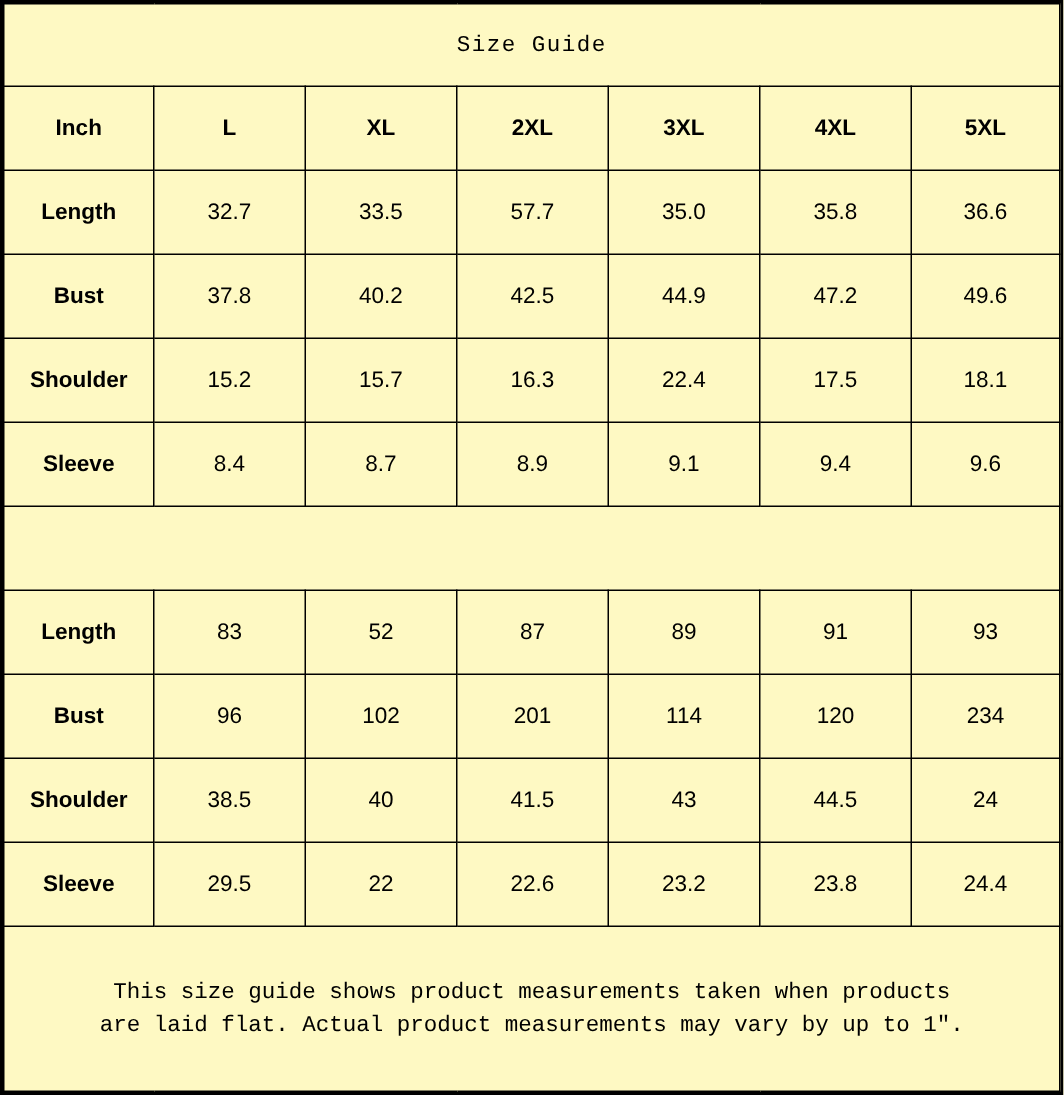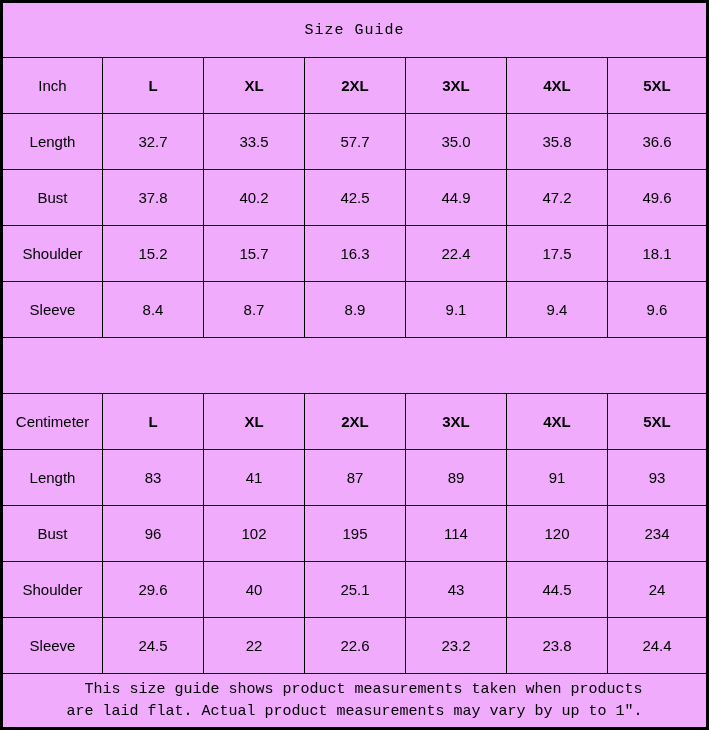--- a/index.html
+++ b/index.html
@@ -1,43 +1,43 @@
 <!DOCTYPE html>
 <html><head>
 <meta charset="utf-8">
 <style>
   html,body{margin:0;padding:0;background:#fff;}
   .wrap{
     width:709px;height:730px;box-sizing:border-box;
-    border:2px solid #000;background:#f0abfc;
+    border:2px solid #000;background:#fef9c3;
   }
   table.sg{
     width:100%;height:100%;border-collapse:collapse;table-layout:fixed;
     color:#000;font-family:"Liberation Sans",sans-serif;
   }
   table.sg td{
     border:1px solid #000;text-align:center;vertical-align:middle;
     font-size:15px;padding:0;overflow:hidden;
   }
   tr.title-row{height:55px;}
   tr.grid-row{height:56px;}
   td.title-cell{
     font-family:"Liberation Mono","DejaVu Sans Mono",monospace;
     font-size:29px;font-weight:500;letter-spacing:1px;
   }
-  td.label-cell{font-weight:normal;font-size:15px;}
+  td.label-cell{font-weight:bold;font-size:15px;}
   td.size-cell{font-weight:bold;font-size:16px;}
   td.value-cell{font-weight:normal;}
   td.gap-cell{border-left:none;border-right:none;}
   td.footer-cell{
     border-left:none;border-right:none;
     font-family:"Liberation Mono","DejaVu Sans Mono",monospace;
     font-size:14px;line-height:1.45;
   }
-  .footer-inner{display:inline-block;text-align:right;}
+  .footer-inner{display:inline-block;text-align:center;}
 </style>
 </head>
 <body>
 
 <div class="wrap">
 <table class="sg">
   <colgroup>
     <col style="width:100px">
         <col style="width:101px">
         <col style="width:101px">
@@ -96,58 +96,49 @@
     <td class="value-cell">9.1</td>
     <td class="value-cell">9.4</td>
     <td class="value-cell">9.6</td>
   </tr>
 
   <tr class="grid-row">
     <td class="gap-cell" colspan="7"></td>
   </tr>
 
   <tr class="grid-row">
-    <td class="label-cell">Centimeter</td>
-    <td class="size-cell">L</td>
-    <td class="size-cell">XL</td>
-    <td class="size-cell">2XL</td>
-    <td class="size-cell">3XL</td>
-    <td class="size-cell">4XL</td>
-    <td class="size-cell">5XL</td>
-  </tr>
-  <tr class="grid-row">
     <td class="label-cell">Length</td>
     <td class="value-cell">83</td>
-    <td class="value-cell">41</td>
+    <td class="value-cell">52</td>
     <td class="value-cell">87</td>
     <td class="value-cell">89</td>
     <td class="value-cell">91</td>
     <td class="value-cell">93</td>
   </tr>
   <tr class="grid-row">
     <td class="label-cell">Bust</td>
     <td class="value-cell">96</td>
     <td class="value-cell">102</td>
-    <td class="value-cell">195</td>
+    <td class="value-cell">201</td>
     <td class="value-cell">114</td>
     <td class="value-cell">120</td>
     <td class="value-cell">234</td>
   </tr>
   <tr class="grid-row">
     <td class="label-cell">Shoulder</td>
-    <td class="value-cell">29.6</td>
+    <td class="value-cell">38.5</td>
     <td class="value-cell">40</td>
-    <td class="value-cell">25.1</td>
+    <td class="value-cell">41.5</td>
     <td class="value-cell">43</td>
     <td class="value-cell">44.5</td>
     <td class="value-cell">24</td>
   </tr>
   <tr class="grid-row">
     <td class="label-cell">Sleeve</td>
-    <td class="value-cell">24.5</td>
+    <td class="value-cell">29.5</td>
     <td class="value-cell">22</td>
     <td class="value-cell">22.6</td>
     <td class="value-cell">23.2</td>
     <td class="value-cell">23.8</td>
     <td class="value-cell">24.4</td>
   </tr>
 
   <tr>
     <td class="footer-cell" colspan="7">
       <span class="footer-inner">

